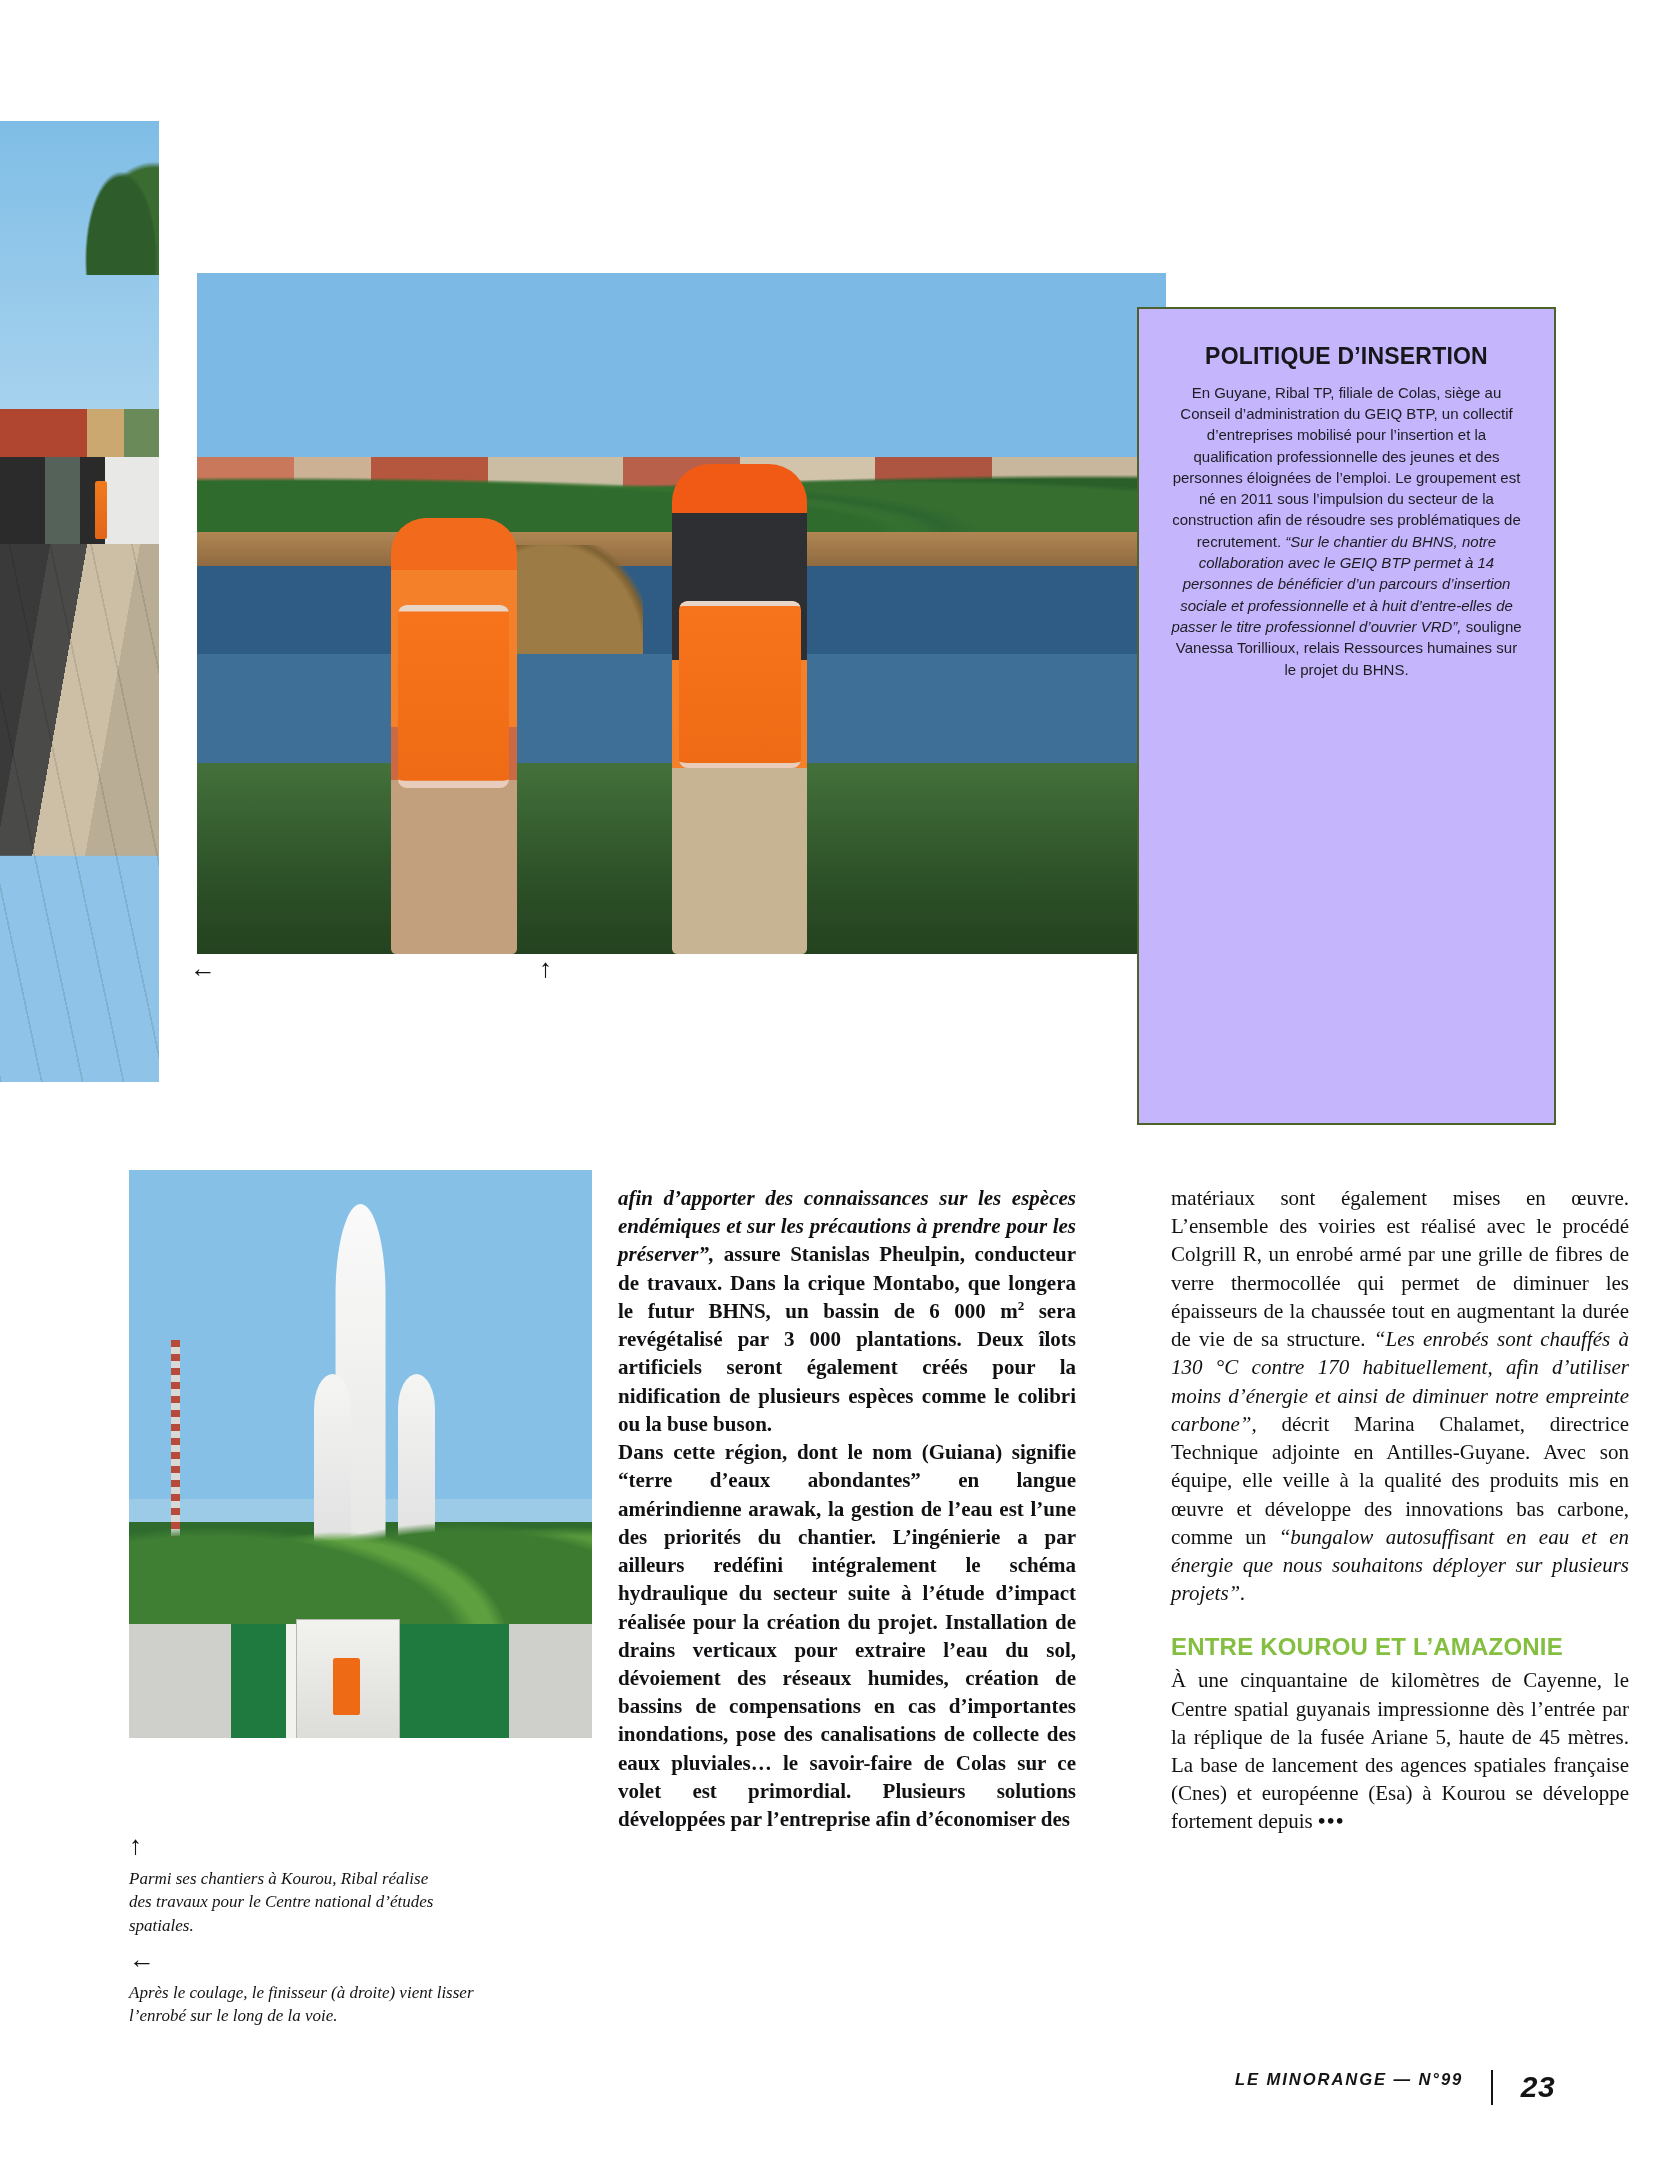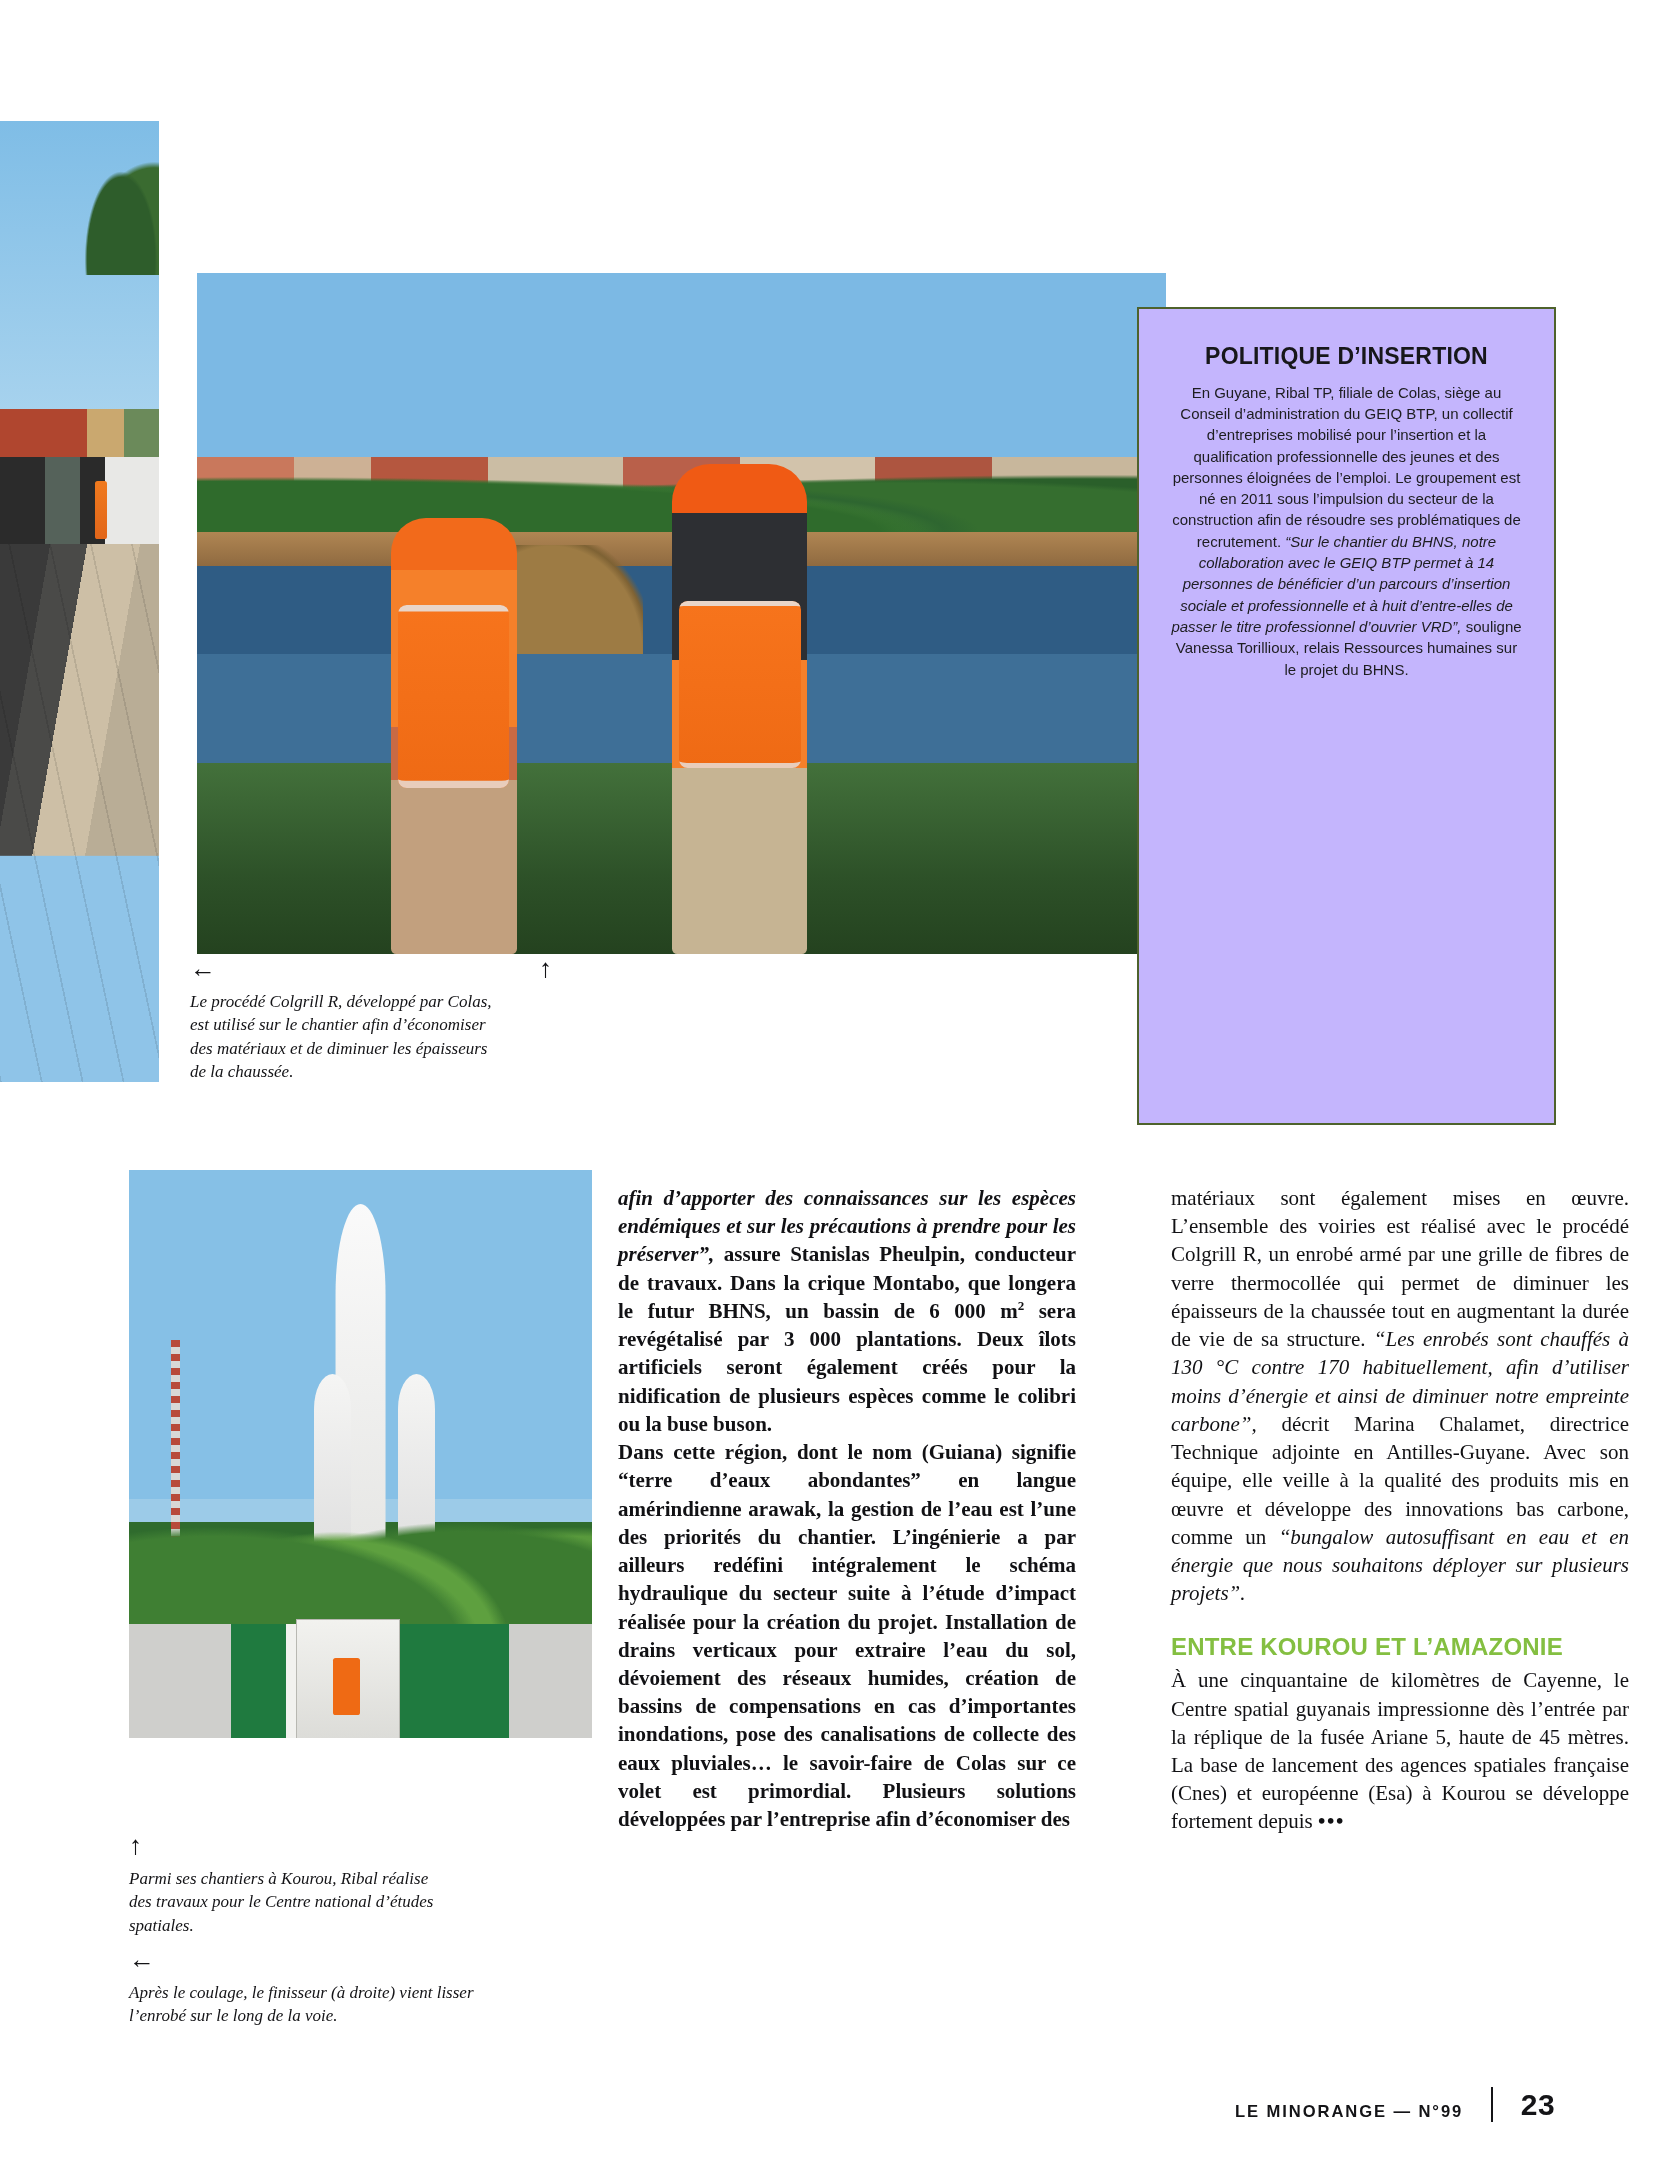--- a/index.html
+++ b/index.html
@@ -123,21 +123,21 @@
   .col i{font-style:italic;}
   .col .sup{font-size:.62em;vertical-align:super;}
   .sect-head{
     font-family:"Liberation Sans",sans-serif;font-weight:bold;font-size:24px;
     color:#84bf41;letter-spacing:0.2px;margin:23px 0 3.5px !important;
     text-align:left;font-style:normal;}
   .jump{font-weight:bold;letter-spacing:1.7px;}
 
   
   #footer{position:absolute;left:1162px;top:2070px;width:393px;height:52px;
-    display:flex;align-items:flex-end;justify-content:flex-end;gap:0;}
+    display:flex;align-items:flex-start;justify-content:flex-end;gap:0;font-style:italic;}
   #footer .issue{font-family:"Liberation Sans",sans-serif;font-weight:bold;
     font-size:16.6px;letter-spacing:1.9px;color:#141417;}
   #footer .rule{width:1.7px;height:35px;background:#141417;margin:0 28px;}
   #footer .pageno{font-family:"Liberation Sans",sans-serif;font-weight:bold;
     font-size:30px;color:#141417;letter-spacing:0.4px;}
 </style>
 </head>
 <body>
 
 <div class="photo" id="photo-road">
@@ -174,21 +174,20 @@
 
 <div id="insert-box">
   <div class="box-title">POLITIQUE D’INSERTION</div>
   <div class="box-body">
     <span>En Guyane, Ribal TP, filiale de Colas, siège au Conseil d’administration du GEIQ BTP, un collectif d’entreprises mobilisé pour l’insertion et la qualification professionnelle des jeunes et des personnes éloignées de l’emploi. Le groupement est né en 2011 sous l’impulsion du secteur de la construction afin de résoudre ses problématiques de recrutement. </span><i>“Sur le chantier du BHNS, notre collaboration avec le GEIQ BTP permet à 14 personnes de bénéficier d’un parcours d’insertion sociale et professionnelle et à huit d’entre-elles de passer le titre professionnel d’ouvrier VRD”,</i><span> souligne Vanessa Torillioux, relais Ressources humaines sur le projet du BHNS.</span>
   </div>
 </div>
 
 <div class="cap" id="cap-colgrill">
   <span class="arrow">←</span>
-  <span>Le procédé Colgrill R, développé par Colas, est utilisé sur le chantier afin d’économiser des matériaux et de diminuer les épaisseurs de la chaussée.</span>
 </div>
 
 <div class="cap" id="cap-conducteurs">
   <span class="arrow">↑</span>
 </div>
 
 <div class="cap" id="cap-kourou">
   <span class="arrow">↑</span>
   <span>Parmi ses chantiers à Kourou, Ribal réalise des travaux pour le Centre national d’études spatiales.</span>
 </div>

